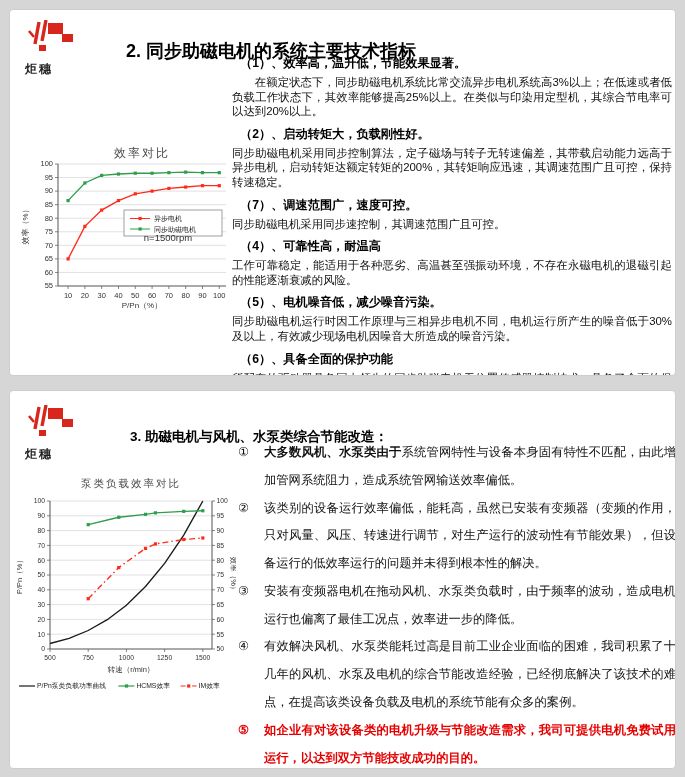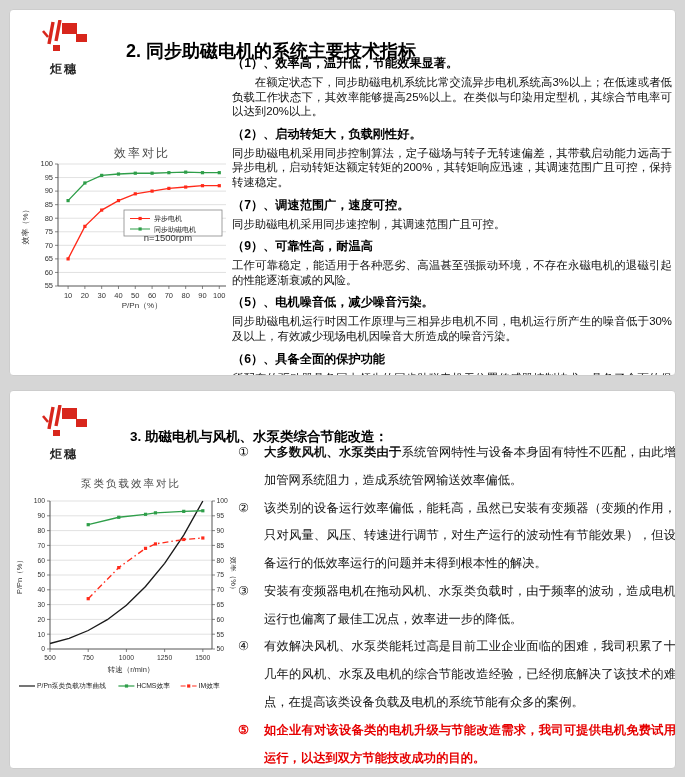--- a/index.html
+++ b/index.html
@@ -9,30 +9,30 @@
     font-family:"Liberation Sans",sans-serif;
     color:#111;
   }
   .panel{
     position:absolute;left:9px;width:667px;
     background:#ffffff;border:1px solid #cdcdcd;border-radius:4px;
     box-sizing:border-box;overflow:hidden;
   }
   #panel2{top:9px;height:367px;}
   #panel3{top:390px;height:379px;}
-  .logo{position:absolute;left:22px;top:10px;width:64px;text-align:center;}
+  .logo{position:absolute;left:15px;top:10px;width:64px;}
   .logo-text{font-size:12px;font-weight:bold;color:#222;letter-spacing:2px;margin-top:1px;}
   .hd{position:absolute;font-weight:bold;color:#000;white-space:nowrap;}
   #panel2 .hd{left:116px;top:14px;font-size:18px;}
   #panel3 .hd{left:120px;top:26px;font-size:13.5px;text-align:center;}
   .chart{position:absolute;background:#fff;}
   #chart1{left:8px;top:130px;}
   #chart2{left:4px;top:76px;}
   .col2{position:absolute;left:222px;top:38px;width:440px;}
-  .sec h4{font-size:12.2px;margin:7px 0 3px;color:#000;}
+  .sec h4{font-size:12.2px;margin:7px 8px 3px;color:#000;}
   .sec p{font-size:11.4px;line-height:1.28;margin:0;text-align:justify;}
   .sec p.indent{text-indent:2em;}
   .col3{position:absolute;left:228px;top:48px;width:438px;}
   .item{position:relative;padding-left:26px;font-size:12.3px;line-height:2.26;text-align:justify;}
   .item .num{position:absolute;left:0;top:0;}
   .item.red{color:#e60000;font-weight:bold;}
   svg text{font-family:"Liberation Sans",sans-serif;}
 </style>
 </head>
 <body>
@@ -143,21 +143,21 @@
       </div>
       <div class="sec">
         <h4>（2）、启动转矩大，负载刚性好。</h4>
         <p>同步助磁电机采用同步控制算法，定子磁场与转子无转速偏差，其带载启动能力远高于异步电机，启动转矩达额定转矩的200%，其转矩响应迅速，其调速范围广且可控，保持转速稳定。</p>
       </div>
       <div class="sec">
         <h4>（7）、调速范围广，速度可控。</h4>
         <p>同步助磁电机采用同步速控制，其调速范围广且可控。</p>
       </div>
       <div class="sec">
-        <h4>（9）、可靠性高，耐温高</h4>
+        <h4>（4）、可靠性高，耐温高</h4>
         <p>工作可靠稳定，能适用于各种恶劣、高温甚至强振动环境，不存在永磁电机的退磁引起的性能逐渐衰减的风险。</p>
       </div>
       <div class="sec">
         <h4>（5）、电机噪音低，减少噪音污染。</h4>
         <p>同步助磁电机运行时因工作原理与三相异步电机不同，电机运行所产生的噪音低于30%及以上，有效减少现场电机因噪音大所造成的噪音污染。</p>
       </div>
       <div class="sec">
         <h4>（6）、具备全面的保护功能</h4>
         <p>所配套的驱动器具备国内领先的同步助磁电机无位置传感器控制技术，具备了全面的保护功能（过压、欠压、过流、短路、过载等）。</p>
       </div>

